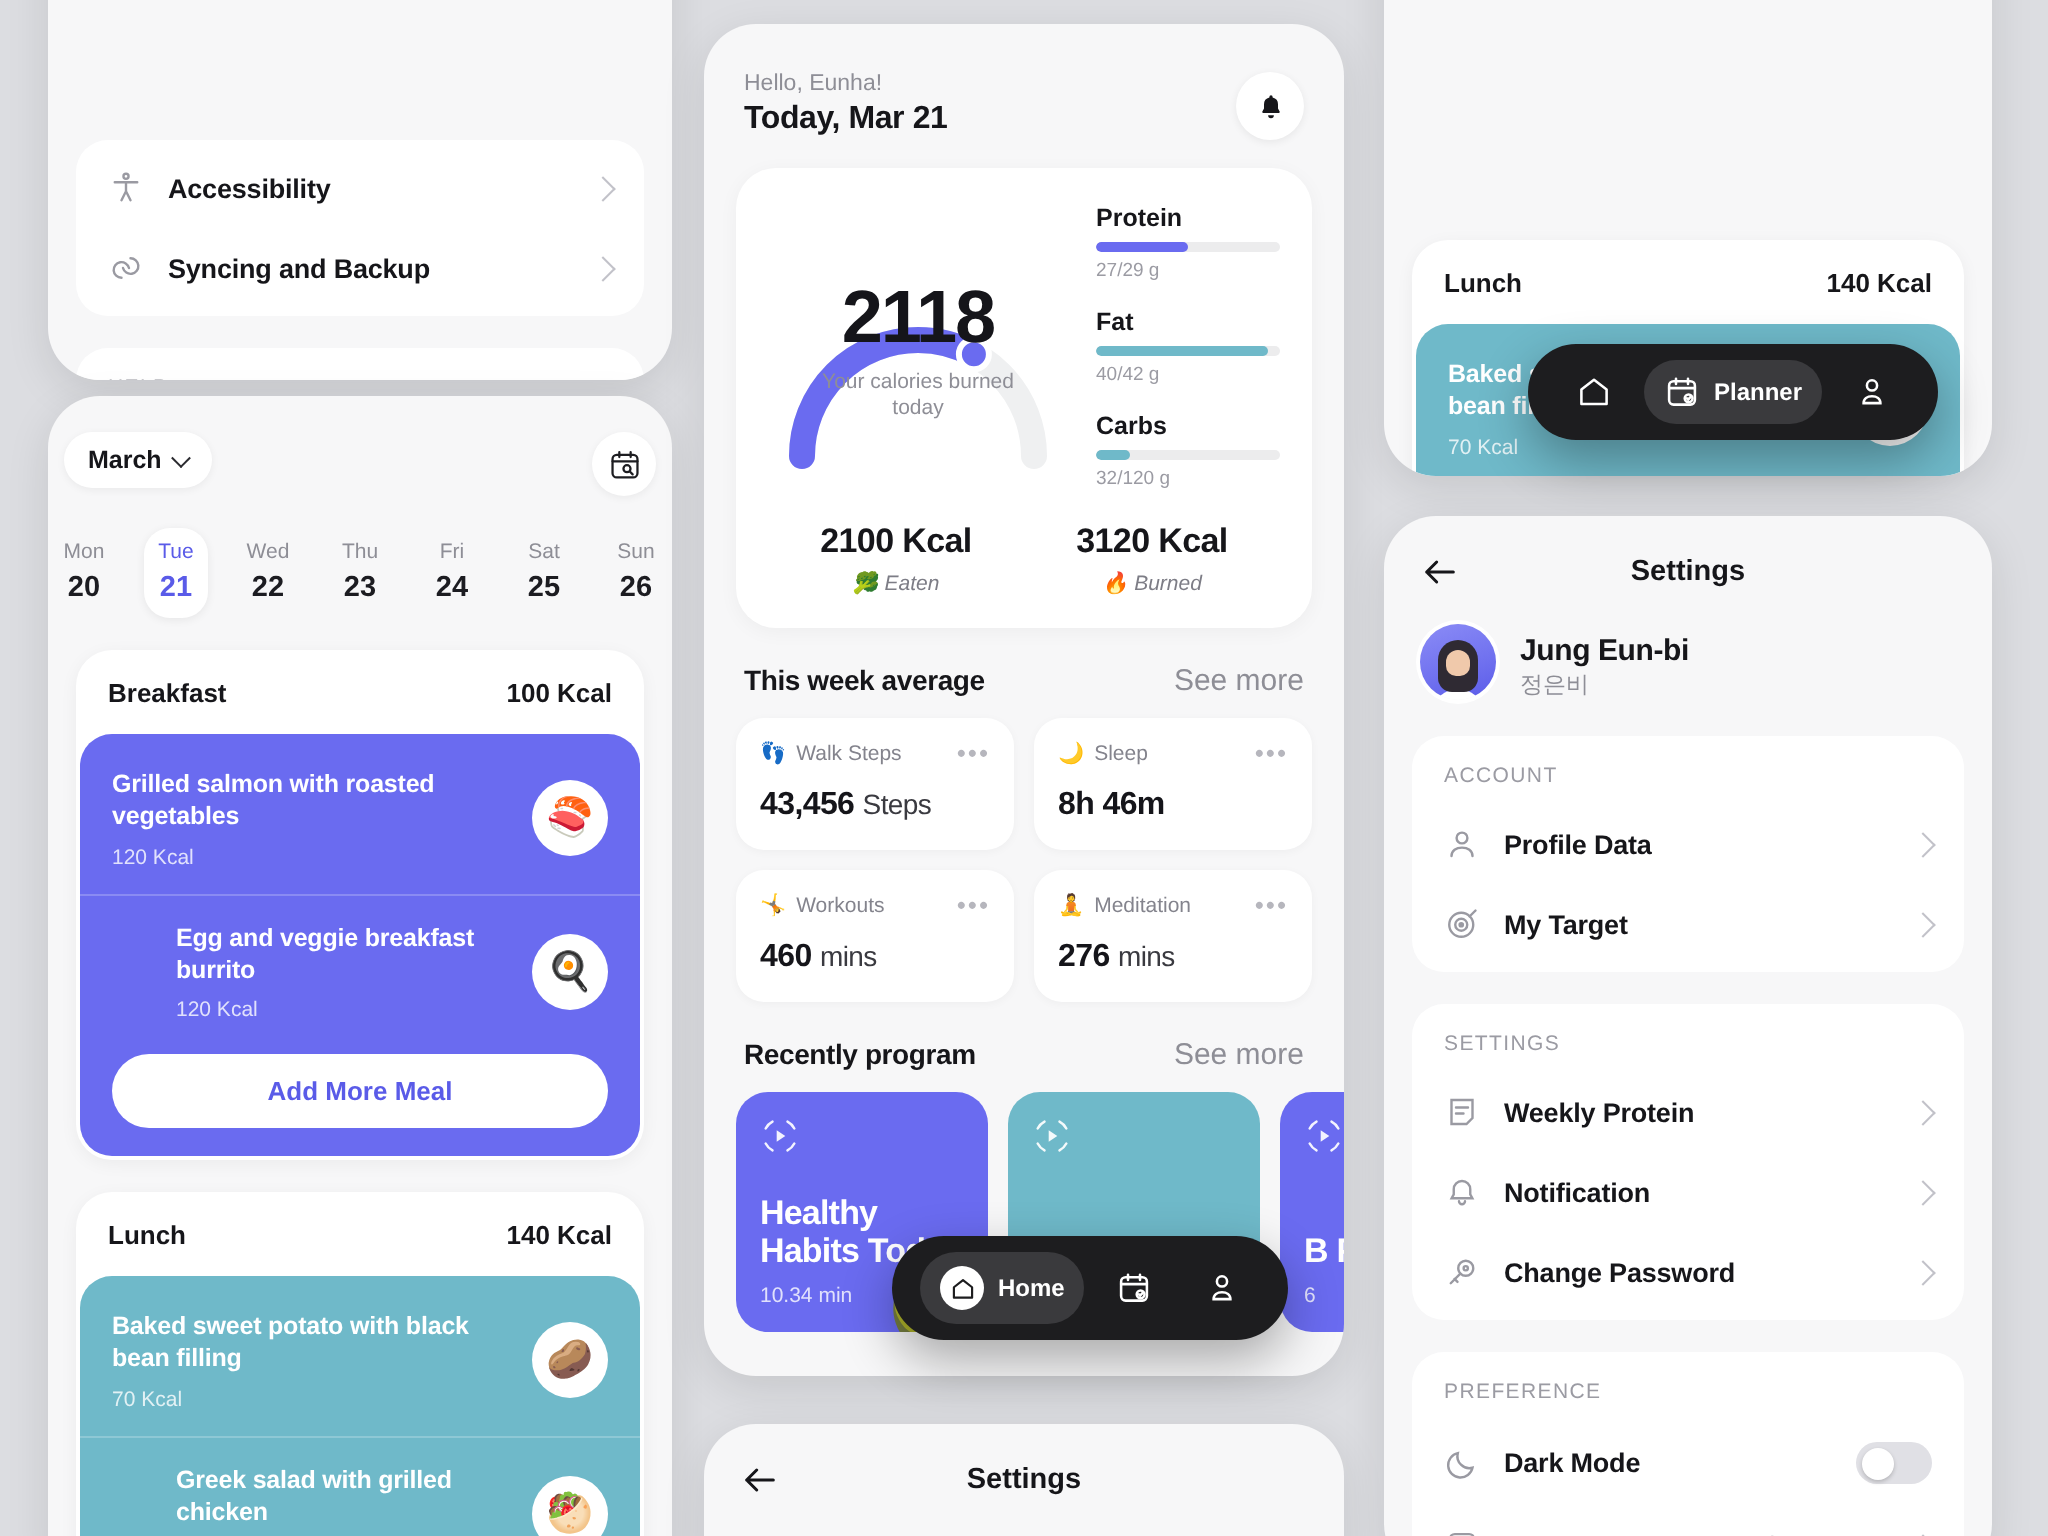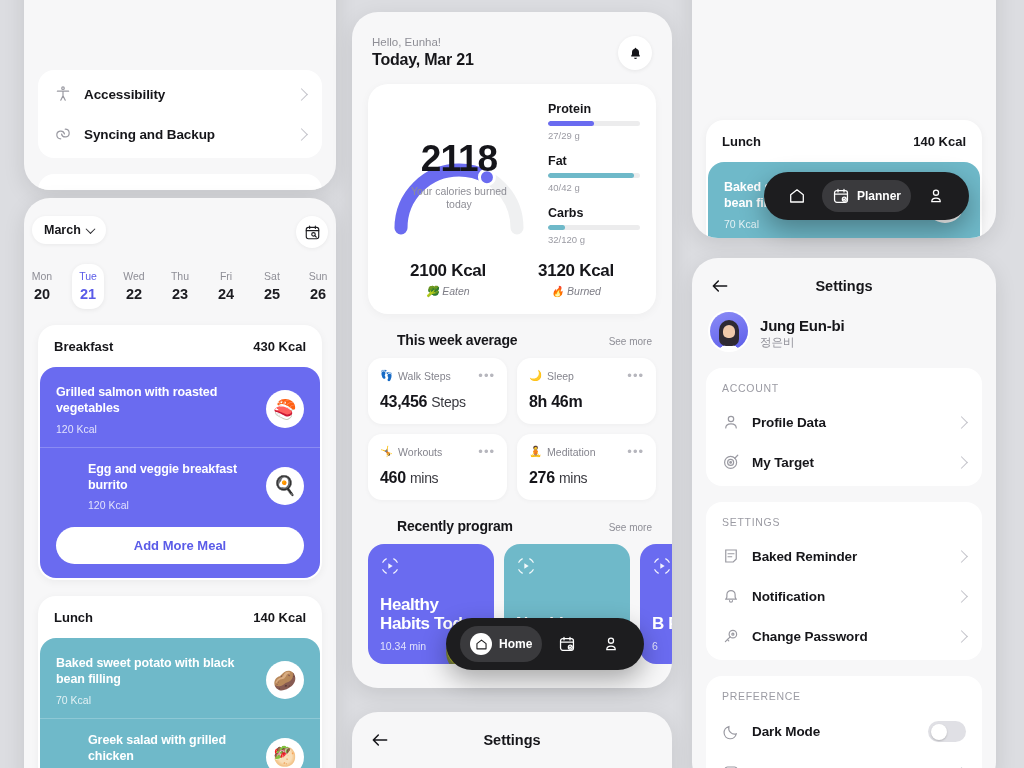--- a/index.html
+++ b/index.html
@@ -152,22 +152,22 @@
 
   .kcal-row { display:flex; margin-top:16px; }
   .kcal-col { flex:1 1 0; text-align:center; }
   .kcal-big { font-size:17px; font-weight:700; color:#16161a; letter-spacing:-.3px;}
   .kcal-sub { font-size:10.5px; color:#7d7d86; margin-top:4px;font-style:italic; }
 
   .sec-head {
     display:flex; align-items:baseline; justify-content:space-between;
     padding: 18px 20px 10px;
   }
-  .sec-title { font-size:14px; font-weight:700; color:#16161a; letter-spacing:-.2px;margin-left:25px;}
-  .sec-more { font-size:10px; color:#8e8e96; }
+  .sec-title { font-size:14px; font-weight:700; color:#16161a; letter-spacing:-.2px;}
+  .sec-more { font-size:15px; color:#8e8e96; }
 
   .stat-grid { display:grid; grid-template-columns:1fr 1fr; gap:10px; padding:0 16px; }
   .stat {
     background:#fff; border-radius:14px; padding:11px 12px 13px;
     box-shadow:0 1px 5px rgba(0,0,0,.04);
   }
   .stat-top { display:flex; align-items:center; justify-content:space-between; }
   .stat-lbl { font-size:10.5px; color:#84848d; display:flex; align-items:center; gap:5px;}
   .stat-dots { color:#b6b6bd; font-size:13px; letter-spacing:1px; line-height:.6;}
   .stat-val { font-size:16px; font-weight:700; color:#15151a; margin-top:11px; letter-spacing:-.3px;}
@@ -340,21 +340,21 @@
       </div>
       <div class="day">
         <div class="day-n">Sun</div>
         <div class="day-d">26</div>
       </div>
     </div>
 
     <div class="meal-card">
       <div class="meal-head">
         <span class="meal-name">Breakfast</span>
-        <span class="meal-kcal">430 Kcal</span>
+        <span class="meal-kcal">100 Kcal</span>
       </div>
       <div class="meal-body purple">
         <div class="meal-item">
           <div class="mi-text">
             <div class="mi-title">Grilled salmon with roasted vegetables</div>
             <div class="mi-kcal">120 Kcal</div>
           </div>
           <div class="mi-bubble">🍣</div>
         </div>
         <div class="meal-item">
@@ -630,21 +630,21 @@
 
     <div class="s-card with-head">
       <div class="s-group-title">SETTINGS</div>
       <div class="s-row">
         <span class="s-ico">
           <svg viewBox="0 0 24 24" fill="none" stroke="currentColor" stroke-width="1.6" stroke-linecap="round">
             <path d="M5 4h14v12l-4 4H5z"></path>
               <path d="M8 9h8M8 13h5"></path>
           </svg>
         </span>
-        <span class="s-label">Baked Reminder</span>
+        <span class="s-label">Weekly Protein</span>
         <span class="chev"></span>
       </div>
       <div class="s-row">
         <span class="s-ico">
           <svg viewBox="0 0 24 24" fill="none" stroke="currentColor" stroke-width="1.6" stroke-linecap="round">
             <path d="M6.5 10.2a5.5 5.5 0 0 1 11 0v3.4l1.4 2.6H5.1l1.4-2.6z"></path>
               <path d="M10 18.2a2 2 0 0 0 4 0"></path>
           </svg>
         </span>
         <span class="s-label">Notification</span>

